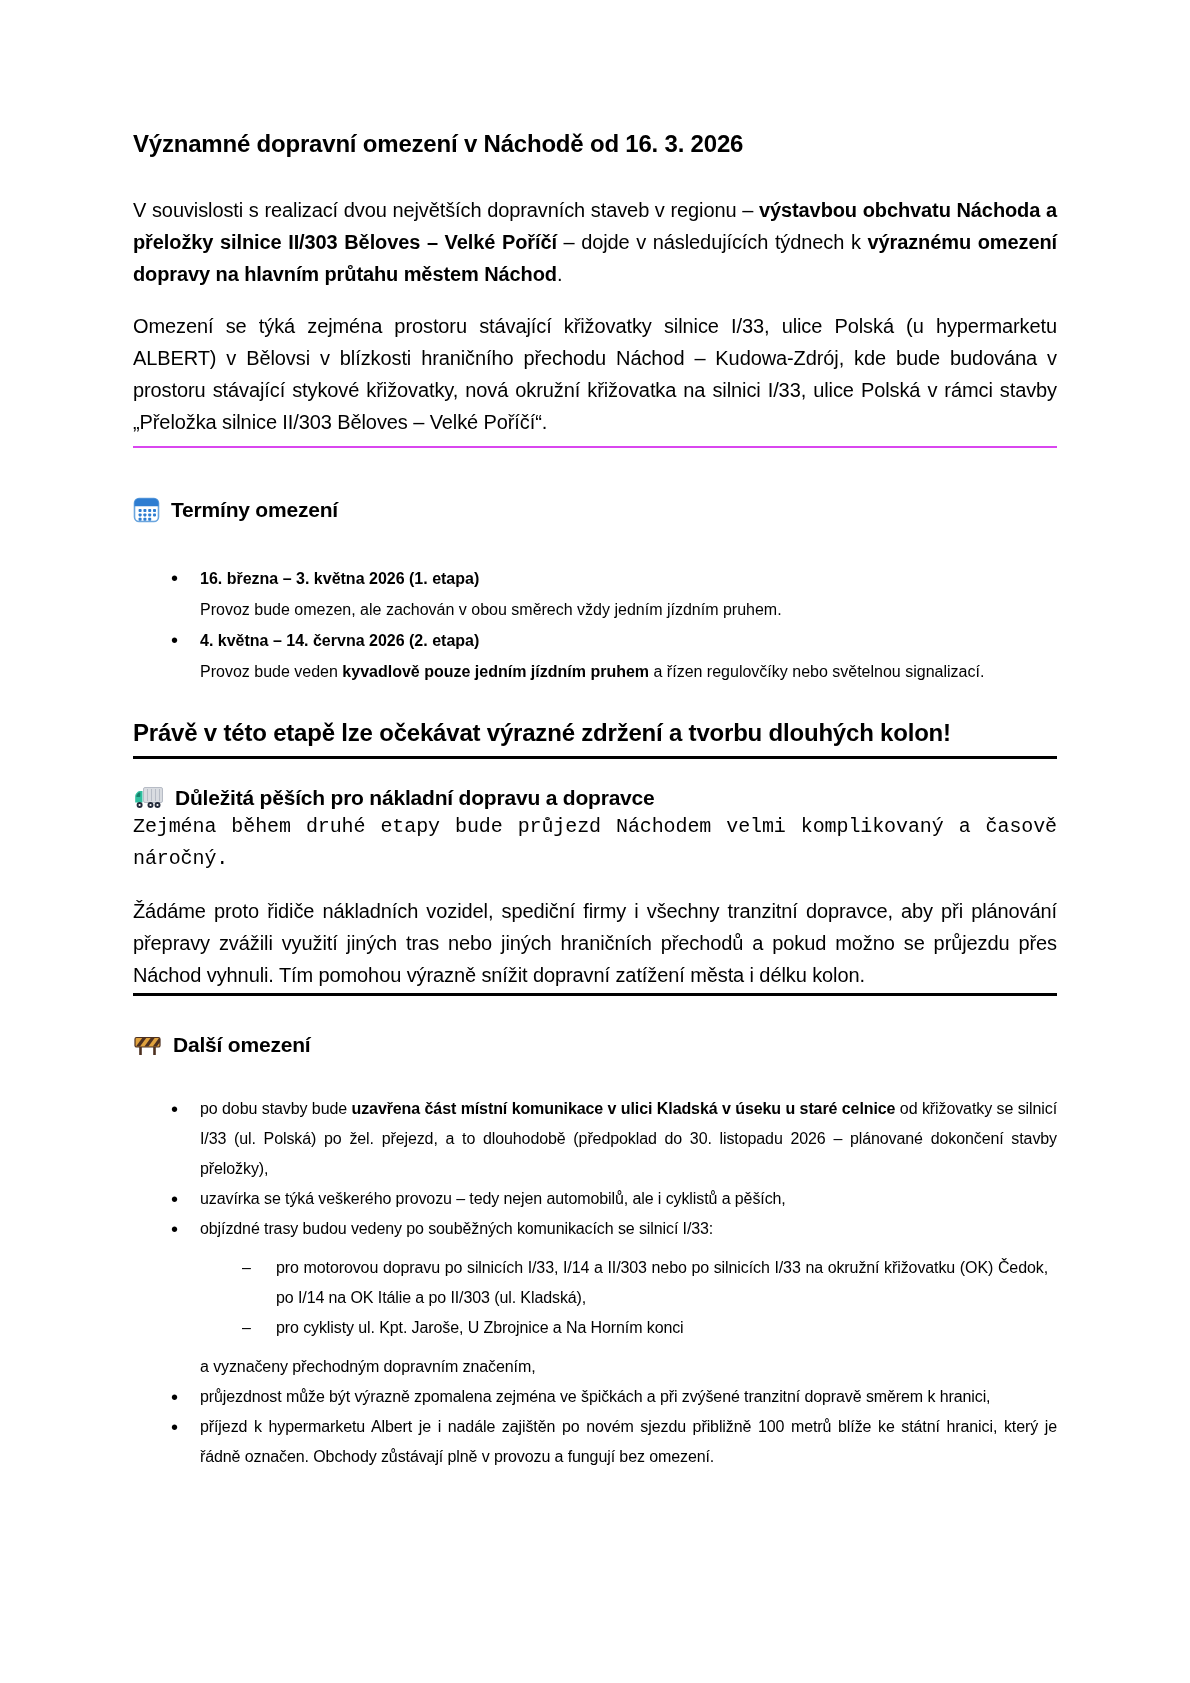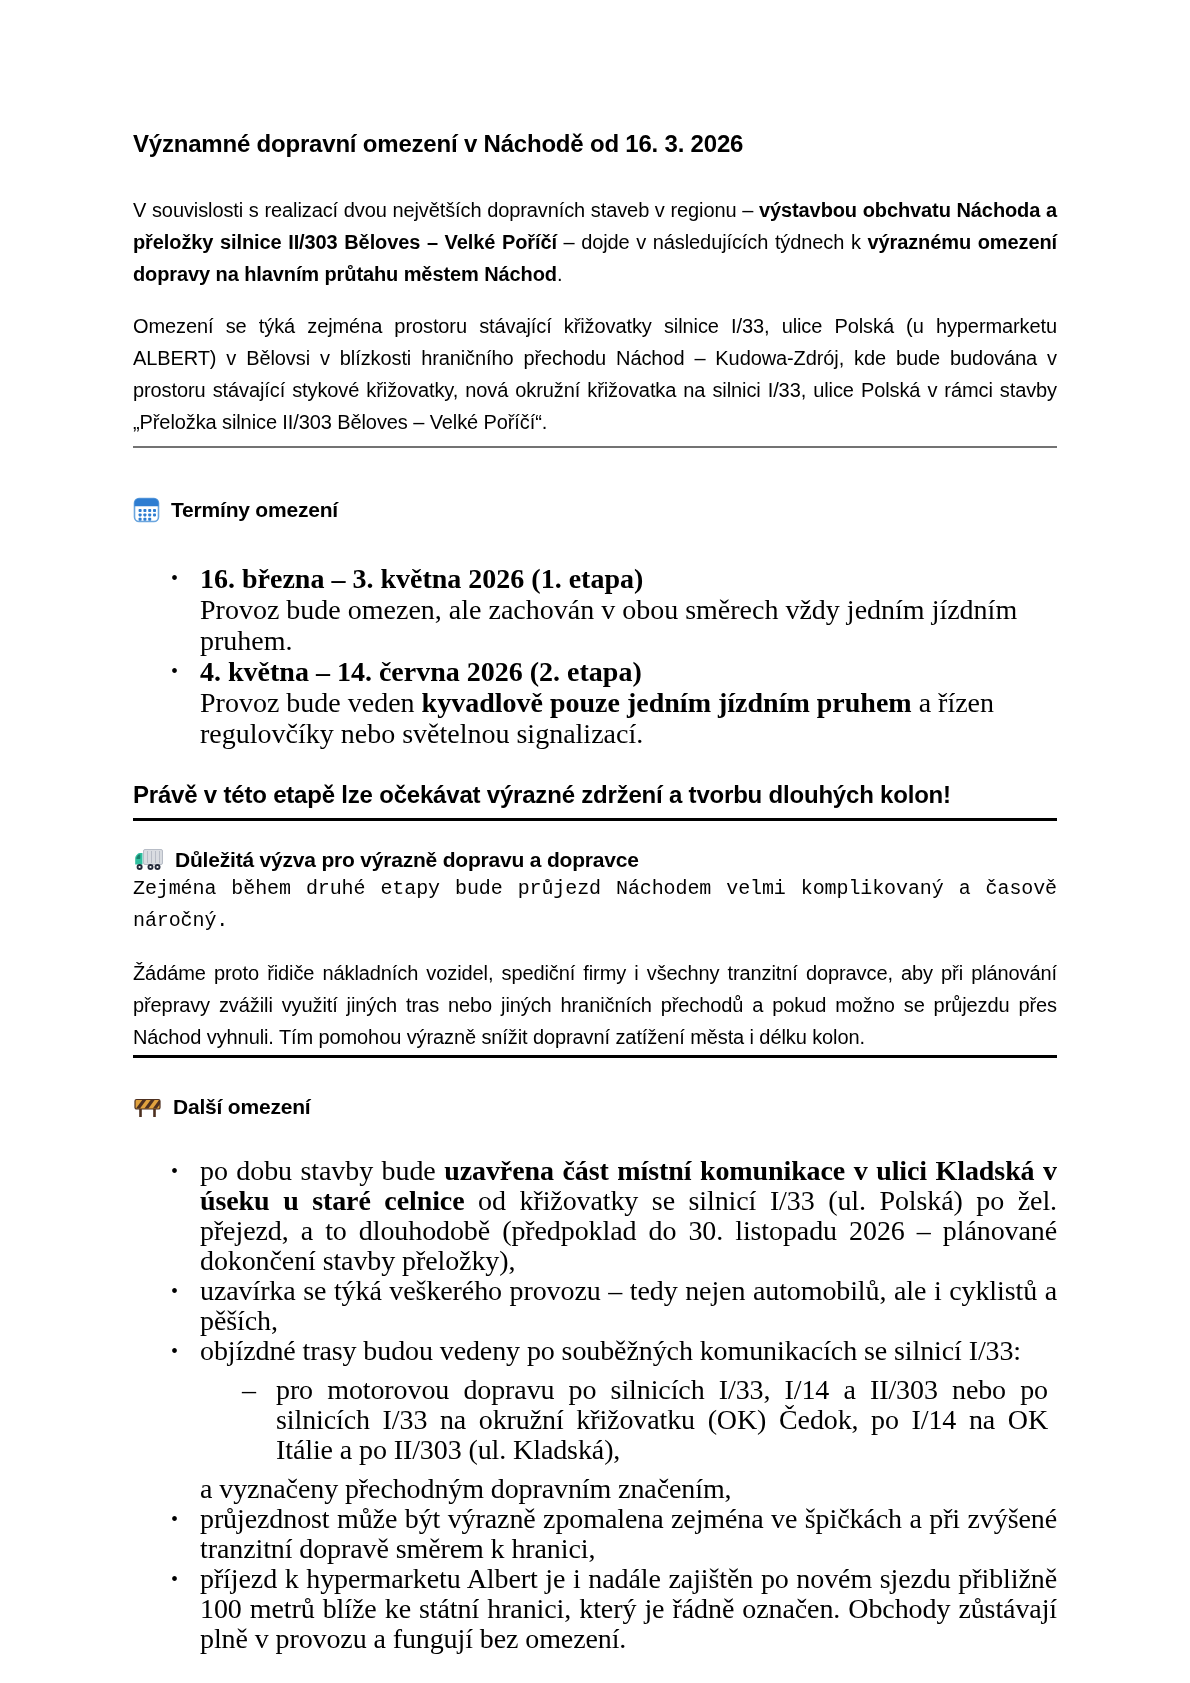--- a/index.html
+++ b/index.html
@@ -8,36 +8,36 @@
     font-family:"Liberation Sans",sans-serif;
     color:#000;
     -webkit-font-smoothing:antialiased;
   }
   .page{padding:128px 133px 0 133px;box-sizing:border-box;}
 
   h1.doc-title{font-size:24px;line-height:32px;font-weight:bold;margin:0 0 34px 0;letter-spacing:-0.2px;}
 
   p.body-par{font-size:20px;line-height:32px;margin:0;text-align:justify;letter-spacing:-0.1px;}
   p.body-par + p.body-par{margin-top:20px;}
-  .underlined-thin{padding-bottom:8px;border-bottom:2px solid #737373;}
+  .underlined-thin{padding-bottom:8px;border-bottom:2px solid #d946ef;}
   .underlined-thick{padding-bottom:2px;border-bottom:3px solid #000;}
 
   .section-head{display:flex;align-items:center;gap:11px;font-size:21px;line-height:26px;font-weight:bold;letter-spacing:-0.2px;}
   .section-head .ico{flex:0 0 auto;display:inline-flex;}
   .head-terminy{margin:48px 0 40px 0;}
   .head-vyzva{margin:26px 0 0 0;}
   .head-dalsi{margin:36px 0 36px 0;}
 
   h2.warn-head{font-size:24px;line-height:32px;font-weight:bold;margin:30px 0 0 0;letter-spacing:-0.2px;
     padding-bottom:7px;border-bottom:3px solid #000;}
 
   .p-after-head{margin-top:34px;font-family:Liberation Mono, monospace;}
   .p-mid{margin-top:20px;}
 
-  ul.bullet-list{list-style:none;margin:0;padding:0;font-size:28px;font-family:Liberation Serif, serif;}
+  ul.bullet-list{list-style:none;margin:0;padding:0;font-size:16px;}
   ul.bullet-list > li{position:relative;padding-left:67px;line-height:31px;}
   ul.bullet-list > li::before{content:"•";position:absolute;left:38px;top:0;font-size:20px;line-height:31px;}
   .li-title{font-weight:bold;}
 
   ul.terminy-list{text-align:left;}
   ul.dalsi-list{text-align:justify;letter-spacing:-0.1px;}
   ul.dalsi-list > li{line-height:30px;}
   ul.dalsi-list > li::before{line-height:30px;}
 
   ul.dash-list{list-style:none;margin:9px;padding:0;}
@@ -110,21 +110,21 @@
         <g>
           <circle cx="6.6" cy="20" r="3" fill="var(--wheel-dark)"></circle>
             <circle cx="6.6" cy="20" r="1.1" fill="#ffffff"></circle>
           <circle cx="17.5" cy="20" r="3" fill="var(--wheel-dark)"></circle>
             <circle cx="17.5" cy="20" r="1.1" fill="#ffffff"></circle>
           <circle cx="24.5" cy="20" r="3" fill="var(--wheel-dark)"></circle>
             <circle cx="24.5" cy="20" r="1.1" fill="#ffffff"></circle>
         </g>
       </svg>
     </span>
-    <span>Důležitá výzva pro výrazně dopravu a dopravce</span>
+    <span>Důležitá pěších pro nákladní dopravu a dopravce</span>
   </div>
 
   <p class="body-par p-after-head">Zejména během druhé etapy bude průjezd Náchodem velmi komplikovaný a časově náročný.</p>
 
   <p class="body-par p-mid underlined-thick">Žádáme proto řidiče nákladních vozidel, spediční firmy i všechny tranzitní dopravce, aby při plánování přepravy zvážili využití jiných tras nebo jiných hraničních přechodů a pokud možno se průjezdu přes Náchod vyhnuli. Tím pomohou výrazně snížit dopravní zatížení města i délku kolon.</p>
 
   <div class="section-head head-dalsi">
     <span class="ico">
       <svg width="29" height="26" viewBox="0 0 29 26" aria-hidden="true">
         <rect x="6.2" y="14" width="2.6" height="9" fill="var(--barrier-brown)"></rect>
@@ -146,20 +146,23 @@
     </li>
     <li>
       <span><span>uzavírka se týká veškerého provozu – tedy nejen automobilů, ale i cyklistů a pěších,</span></span>
     </li>
     <li>
       <span><span>objízdné trasy budou vedeny po souběžných komunikacích se silnicí I/33:</span></span>
       <ul class="dash-list">
         <li>
           <span>pro motorovou dopravu po silnicích I/33, I/14 a II/303 nebo po silnicích I/33 na okružní křižovatku (OK) Čedok, po I/14 na OK Itálie a po II/303 (ul. Kladská),</span>
         </li>
+        <li>
+          <span>pro cyklisty ul. Kpt. Jaroše, U Zbrojnice a Na Horním konci</span>
+        </li>
       </ul>
       <div class="after-line">a vyznačeny přechodným dopravním značením,</div>
     </li>
     <li>
       <span><span>průjezdnost může být výrazně zpomalena zejména ve špičkách a při zvýšené tranzitní dopravě směrem k hranici,</span></span>
     </li>
     <li>
       <span><span>příjezd k hypermarketu Albert je i nadále zajištěn po novém sjezdu přibližně 100 metrů blíže ke státní hranici, který je řádně označen. Obchody zůstávají plně v provozu a fungují bez omezení.</span></span>
     </li>
   </ul>

